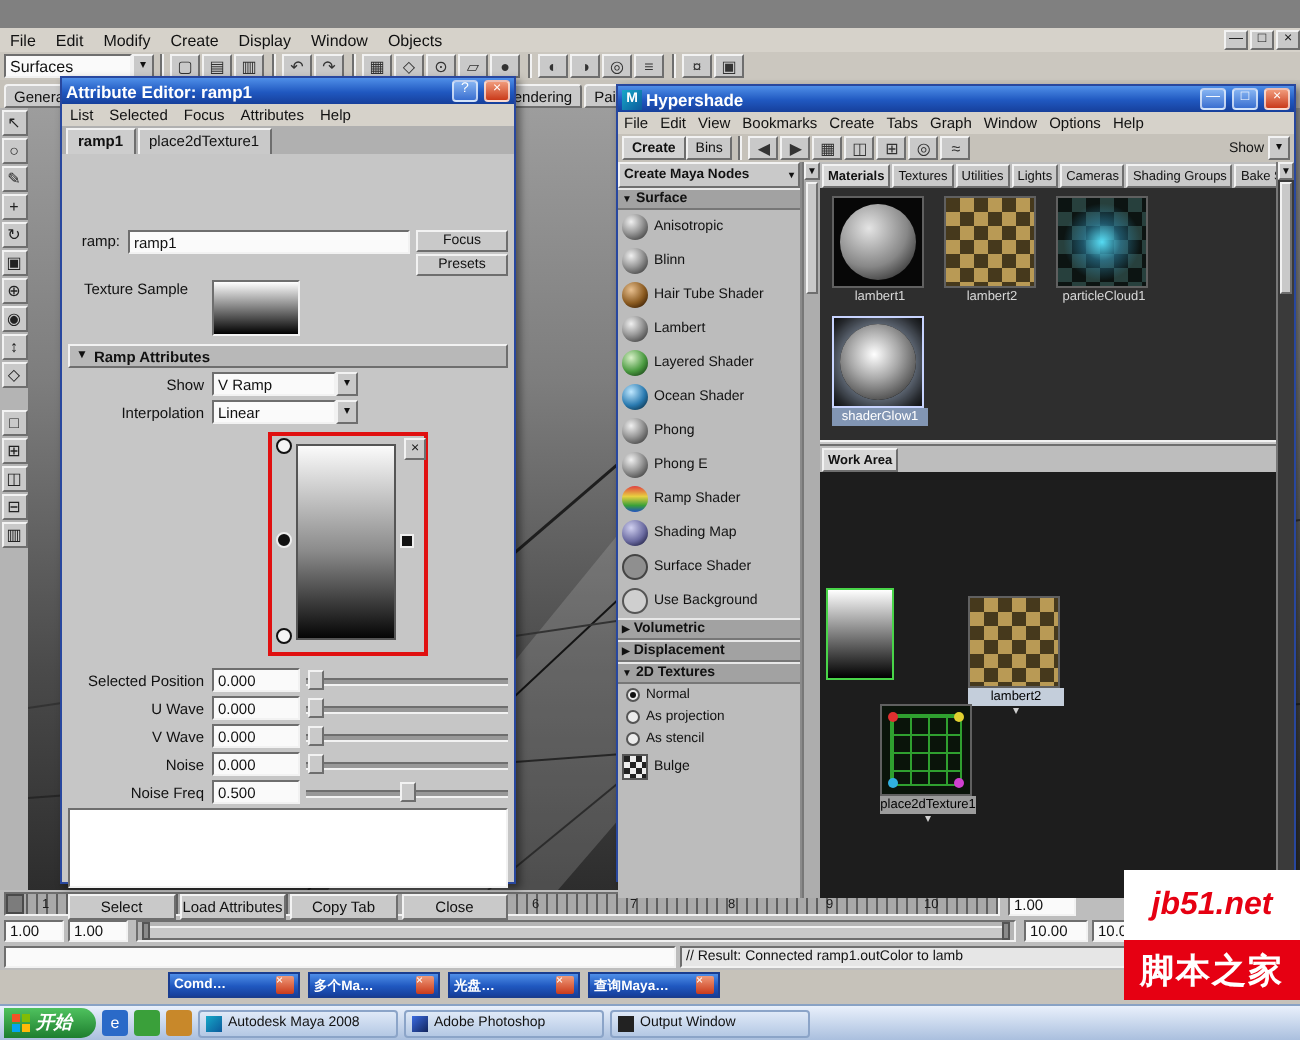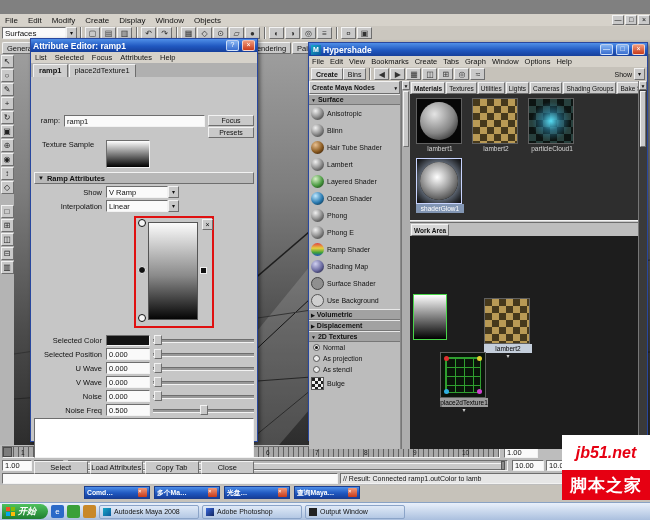--- a/index.html
+++ b/index.html
@@ -330,27 +330,20 @@
         <div class="ramp-annot"></div>
         <div class="ramp-grad"></div>
         <span class="rhandle-c" style="left:104px;top:5px;"></span>
         <span class="rhandle-c filled" style="left:104px;top:52px;"></span>
         <span class="rhandle-c" style="left:104px;top:100px;"></span>
         <span class="rhandle-s" style="left:166px;top:53px;"></span>
         <span class="ramp-del raised">×</span>
       </div>
 
       <div class="ae-row">
-        <span class="lab">Selected Color</span>
-        <span class="sunken" style="width:44px;height:11px;background:#141414;"></span>
-        <span class="slider">
-            <span class="knob" style="left:1px;"></span>
-          </span>
-      </div>
-      <div class="ae-row">
         <span class="lab">Selected Position</span>
         <span class="fld" style="width:44px;">0.000</span>
         <span class="slider">
             <span class="knob" style="left:1px;"></span>
           </span>
       </div>
       <div class="ae-row">
         <span class="lab">U Wave</span>
         <span class="fld" style="width:44px;">0.000</span>
         <span class="slider">

